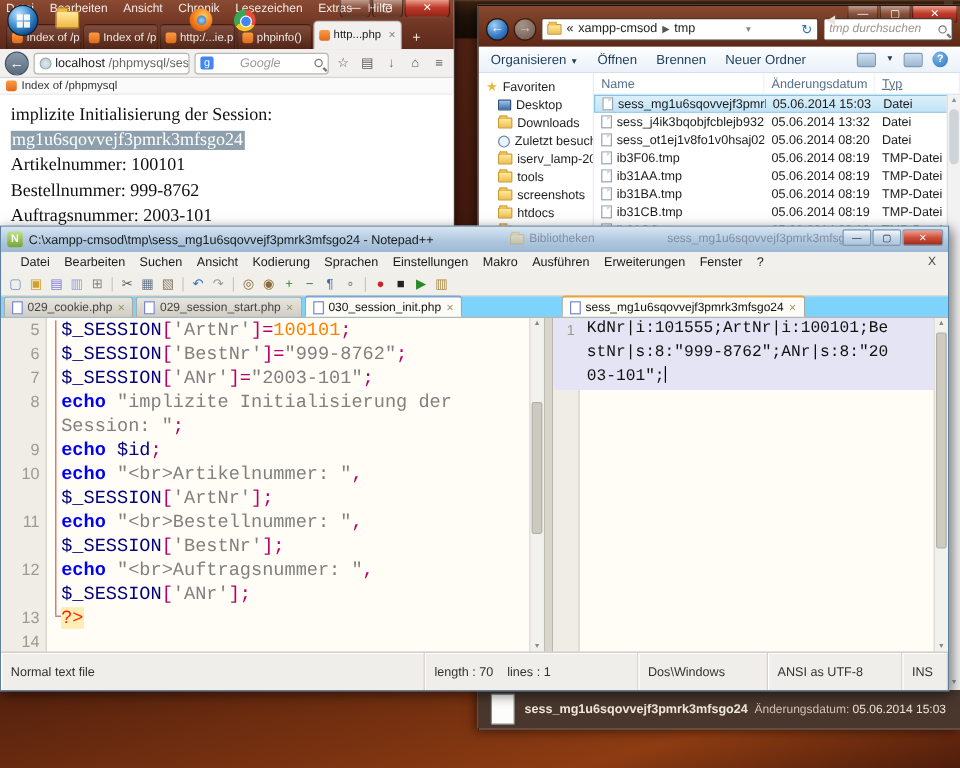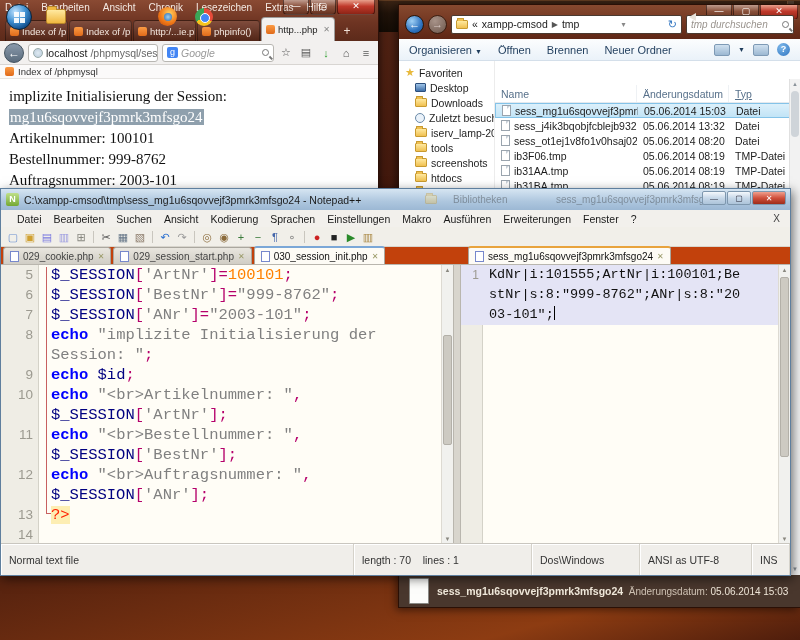--- a/index.html
+++ b/index.html
@@ -32,21 +32,21 @@
     display:flex;align-items:center;gap:4px;padding:0 4px;}
   .backbtn{width:20px;height:20px;border-radius:50%;background:linear-gradient(#8798a8,#55импь6375);background:linear-gradient(#8a9aac,#5a6b7c);
     border:1px solid #42525f;color:#fff;font-size:12px;line-height:18px;text-align:center;flex:none;}
   .urlbox{flex:1;height:18px;background:#fff;border:1px solid #b8b6b2;border-radius:3px;display:flex;align-items:center;padding:0 4px;gap:3px;font-size:10.5px;overflow:hidden;white-space:nowrap;}
   .globe{width:10px;height:10px;border-radius:50%;border:1px solid #9aa;flex:none;background:radial-gradient(#dfeaf2,#b8cada);}
   .urlhost{color:#1a1a1a;}
   .urlpath{color:#666;}
   .urldrop{margin-left:auto;color:#888;font-size:8px;}
   .searchbox{width:112px;height:18px;background:#fff;border:1px solid #b8b6b2;border-radius:3px;display:flex;align-items:center;gap:3px;padding:0 4px;font-size:10.5px;flex:none;}
   .gicon{width:11px;height:11px;border-radius:2px;background:#4285f4;color:#fff;font-size:9px;line-height:11px;text-align:center;flex:none;}
-  .searchph{color:#9a9a9a;font-style:italic;}
+  .searchph{color:#9a9a9a;font-style:italic;margin-left:19px;}
   .mag{width:7px;height:7px;border:1.5px solid #777;border-radius:50%;position:relative;margin-left:auto;flex:none;}
   .mag::after{content:"";position:absolute;width:4px;height:1.5px;background:#777;transform:rotate(45deg);left:6px;top:7px;}
   .navico{width:16px;text-align:center;font-size:11px;color:#5a5a5a;flex:none;}
   .navico.dl{color:#2e9e2e;font-weight:bold;}
   .ff-bookmarks{position:absolute;left:0;top:65px;right:0;height:14px;background:#fbfafa;border-bottom:1px solid #e7e5e3;
     display:flex;align-items:center;gap:4px;padding-left:5px;font-size:9.5px;color:#333;}
   .ff-content{position:absolute;left:0;top:79px;right:0;bottom:0;background:#fff;padding:7px 9px;
     font-family:"Liberation Serif",serif;font-size:15px;line-height:21px;color:#101010;}
   .selid{background:#8fa0ad;color:#fff;padding:0 1px;}
   
@@ -72,21 +72,21 @@
   .ex-body{position:absolute;left:0;top:56px;right:0;bottom:32px;background:#fff;display:flex;}
   .ex-side{width:96px;border-right:1px solid #ececec;padding:4px 0 0 6px;font-size:10.5px;color:#1e1e1e;}
   .sitem{display:flex;align-items:center;gap:4px;height:15px;white-space:nowrap;overflow:hidden;}
   .sitem.child{padding-left:10px;}
   .star{color:#e8b93c;font-size:11px;}
   .fold{width:12px;height:9px;background:linear-gradient(#ffe9a0,#f0c050);border:1px solid #c89a30;border-radius:1px;position:relative;flex:none;}
   .fold::before{content:"";position:absolute;left:0;top:-3px;width:5px;height:2px;background:#f0c050;border:1px solid #c89a30;border-bottom:none;border-radius:1px 1px 0 0;}
   .mon{width:11px;height:9px;background:linear-gradient(#9fc4e8,#3f6fa8);border:1px solid #2c4f7c;border-radius:1px;flex:none;}
   .clk{width:10px;height:10px;border-radius:50%;border:1px solid #6a8aa8;background:#eaf2fa;flex:none;}
   .ex-list{flex:1;position:relative;overflow:hidden;}
-  .ex-cols{display:flex;height:18px;border-bottom:1px solid #e4e9ee;font-size:10.5px;color:#57708a;align-items:center;margin-top:24px;}
+  .ex-cols{display:flex;height:18px;border-bottom:1px solid #e4e9ee;font-size:10.5px;color:#57708a;align-items:center;}
   .col{padding-left:6px;border-right:1px solid #eef1f4;height:100%;display:flex;align-items:center;}
   .col.c-name{width:142px;}.col.c-date{width:92px;}.col.c-type{flex:1;text-decoration:underline;}
   .frow{display:flex;height:15px;align-items:center;font-size:10.5px;color:#1c1c1c;}
   .frow .cell{padding-left:6px;white-space:nowrap;overflow:hidden;}
   .cell.c-name{width:142px;display:flex;align-items:center;gap:4px;}
   .cell.c-date{width:92px;}.cell.c-type{flex:1;}
   .frow.sel{background:linear-gradient(#dcf0fb,#c2e4f6);border:1px solid #84c3e8;}
   .dicon{width:9px;height:11px;background:#fff;border:1px solid #9aa4ae;position:relative;flex:none;}
   .dicon::after{content:"";position:absolute;right:0;top:0;border-left:3px solid #c8d0d8;border-bottom:3px solid transparent;}
   .ex-scroll{position:absolute;right:0;top:18px;width:11px;bottom:0;background:#f2f2f2;border-left:1px solid #e0e0e0;}
@@ -95,32 +95,32 @@
   .ex-details{position:absolute;left:0;bottom:0;right:0;height:32px;background:rgba(48,27,16,.88);
     display:flex;align-items:center;gap:8px;padding:0 10px;color:#cfc2b4;font-size:10px;}
   .bigdoc{width:20px;height:26px;background:#fdfdfb;border:1px solid #8a8a86;border-radius:1px;flex:none;}
   .dtl-name{color:#f0e8da;font-weight:bold;font-size:10.5px;}
   .dtl-val{color:#efe6d8;}
   
   #npp{left:0;top:188px;width:791px;height:388px;background:#f0eee9;border:1px solid #5f7f9e;box-shadow:2px 3px 10px rgba(0,0,0,.55);}
   .npp-title{position:absolute;left:0;top:0;right:0;height:21px;background:linear-gradient(#d6e5f2,#adc6de 60%,#9cb8d4);
     display:flex;align-items:center;gap:5px;padding:0 5px;font-size:10.5px;color:#1b1b1b;}
   .nppico{width:13px;height:13px;border-radius:2px;background:linear-gradient(#bfe08a,#74a832);color:#fff;font-size:9px;font-weight:bold;text-align:center;line-height:13px;flex:none;}
-  .ghost{position:absolute;opacity:.38;color:#2a2a2a;display:flex;align-items:center;gap:16px;font-size:10px;}
+  .ghost{position:absolute;opacity:.38;color:#2a2a2a;display:flex;align-items:center;gap:4px;font-size:10px;}
   .npp-caps{position:absolute;right:4px;top:2px;}
   .npp-caps .cap{height:14px;border-radius:2px;background:linear-gradient(#f4f8fc,#c7d8e9 50%,#adc4da);color:#223;border:1px solid #7e97ae;width:24px;font-size:8px;}
   .npp-caps .cap.close{background:linear-gradient(#f0a08e,#d0503c 50%,#9e2c1a);color:#fff;width:34px;}
   .npp-menu{position:absolute;left:0;top:21px;right:0;height:17px;background:#f2f0ec;display:flex;align-items:center;font-size:10.5px;color:#1a1a1a;padding:0 4px;}
   .npp-menu span{padding:0 6px;}
   .menux{margin-left:auto;color:#444;font-size:10px;padding-right:6px;}
   .npp-toolbar{position:absolute;left:0;top:38px;right:0;height:20px;background:#f1efe9;border-bottom:1px solid #d8d5cd;
     display:flex;align-items:center;gap:3px;padding:0 5px;}
   .tico{width:14px;height:14px;font-size:11px;line-height:14px;text-align:center;flex:none;}
   .tsep{width:1px;height:12px;background:#c9c6be;margin:0 2px;flex:none;}
-  .npp-tabs{position:absolute;left:0;top:58px;right:0;height:18px;background:#c2410c;border-bottom:1px solid #b9b6ae;display:flex;align-items:flex-end;}
+  .npp-tabs{position:absolute;left:0;top:58px;right:0;height:18px;background:#7dd3fc;border-bottom:1px solid #b9b6ae;display:flex;align-items:flex-end;}
   .ntab{height:17px;display:flex;align-items:center;gap:4px;padding:0 6px;font-size:10px;color:#444;
     background:linear-gradient(#e8e5de,#d0cdc5);border:1px solid #aaa79f;border-bottom:none;border-radius:3px 3px 0 0;margin-left:2px;white-space:nowrap;}
   .ntab .di{width:9px;height:11px;background:#fff;border:1px solid #7788cc;flex:none;}
   .ntab .x{font-size:8px;color:#996;}
   .ntab.active{background:#fdfbf5;color:#111;border-top:2px solid #7ba7d7;height:18px;}
   .ntab.rtab{position:absolute;left:465px;bottom:0;}
   .ntab.rtab.active{border-top:2px solid #e8a33d;}
   .npp-editors{position:absolute;left:0;top:76px;right:0;bottom:30px;display:flex;background:#fffdf6;}
   .pane{position:relative;background:#fffdf6;overflow:hidden;}
   .pane-left{width:452px;}

